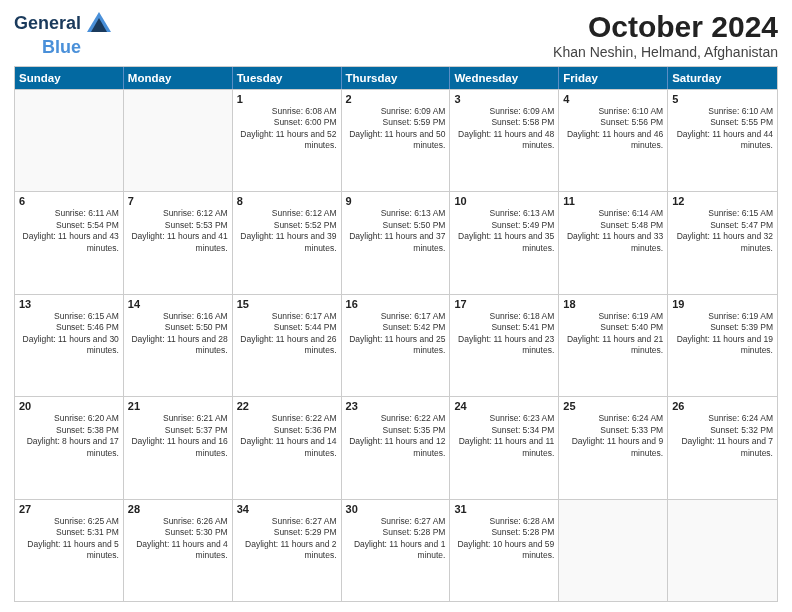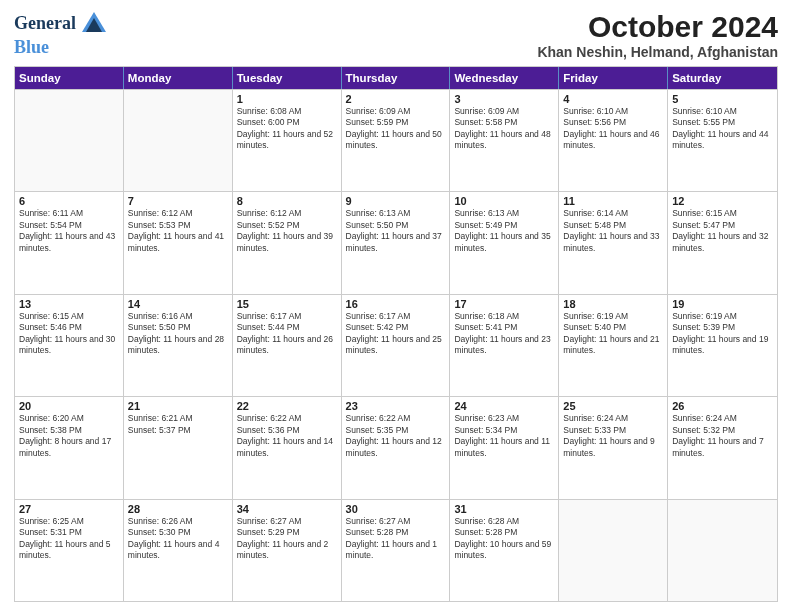--- a/index.html
+++ b/index.html
@@ -19,21 +19,20 @@
     }
     .header {
       display: flex;
       justify-content: space-between;
       align-items: flex-start;
       margin-bottom: 6px;
     }
     .logo {
       display: flex;
       align-items: center;
-      font-family: Liberation Serif, serif;
     }
     .logo-text {
       font-size: 18px;
       font-weight: bold;
       color: #1a3a5c;
       line-height: 1.1;
     }
     .logo-text span {
       color: #4a90d9;
     }
@@ -45,33 +44,33 @@
     .title-block {
       text-align: right;
     }
     .title-block h1 {
       font-size: 30px;
       font-weight: bold;
       color: #222;
     }
     .title-block h2 {
       font-size: 14px;
-      font-weight: bold;
+      font-weight: normal;
       color: #444;
     }
     .calendar {
       flex: 1;
       display: flex;
       flex-direction: column;
       border: 1px solid #ccc;
     }
     .cal-header-row {
       display: grid;
       grid-template-columns: repeat(7, 1fr);
-      background: #4c1d95;
+      background: #0369a1;
     }
     .cal-header-cell {
       color: #fff;
       font-size: 11.5px;
       font-weight: bold;
       padding: 5px 4px;
       text-align: left;
       border-right: 1px solid #5a8ec5;
     }
     .cal-header-cell:last-child {
@@ -107,37 +106,38 @@
     .day-num {
       font-size: 11px;
       font-weight: bold;
       color: #222;
       margin-bottom: 1px;
     }
     .day-info {
       font-size: 8.5px;
       color: #333;
       line-height: 1.35;
+      text-align: right;
     }
   </style>
 </head>
 <body>
 
 <div class="page">
   <div class="header">
     <div class="logo">
       <div>
         <div style="display:flex;align-items:center;">
           <span class="logo-text">General</span>
           <svg class="logo-icon" viewBox="0 0 28 28" xmlns="http://www.w3.org/2000/svg">
             <polygon points="14,2 26,22 2,22" fill="#4a90d9"></polygon>
             <polygon points="14,8 22,22 6,22" fill="#1a3a5c"></polygon>
           </svg>
         </div>
-        <div style="display:flex;align-items:center;">
+        <div style="display:flex;align-items:center;margin-left:28px;">
           <span class="logo-text"><span>Blue</span></span>
         </div>
       </div>
     </div>
     <div class="title-block">
       <h1>October 2024</h1>
       <h2>Khan Neshin, Helmand, Afghanistan</h2>
     </div>
   </div>
 
@@ -236,21 +236,21 @@
             <div class="day-info"><span>Sunrise: 6:19 AM</span><br><span>Sunset: 5:39 PM</span><br><span>Daylight: 11 hours and 19 minutes.</span></div>
           </div>
         </div>
         <div class="cal-row">
           <div class="cal-cell">
             <div class="day-num">20</div>
             <div class="day-info"><span>Sunrise: 6:20 AM</span><br><span>Sunset: 5:38 PM</span><br><span>Daylight: 8 hours and 17 minutes.</span></div>
           </div>
           <div class="cal-cell">
             <div class="day-num">21</div>
-            <div class="day-info"><span>Sunrise: 6:21 AM</span><br><span>Sunset: 5:37 PM</span><br></div>
+            <div class="day-info"><span>Sunrise: 6:21 AM</span><br><span>Sunset: 5:37 PM</span><br><span>Daylight: 11 hours and 16 minutes.</span></div>
           </div>
           <div class="cal-cell">
             <div class="day-num">22</div>
             <div class="day-info"><span>Sunrise: 6:22 AM</span><br><span>Sunset: 5:36 PM</span><br><span>Daylight: 11 hours and 14 minutes.</span></div>
           </div>
           <div class="cal-cell">
             <div class="day-num">23</div>
             <div class="day-info"><span>Sunrise: 6:22 AM</span><br><span>Sunset: 5:35 PM</span><br><span>Daylight: 11 hours and 12 minutes.</span></div>
           </div>
           <div class="cal-cell">

